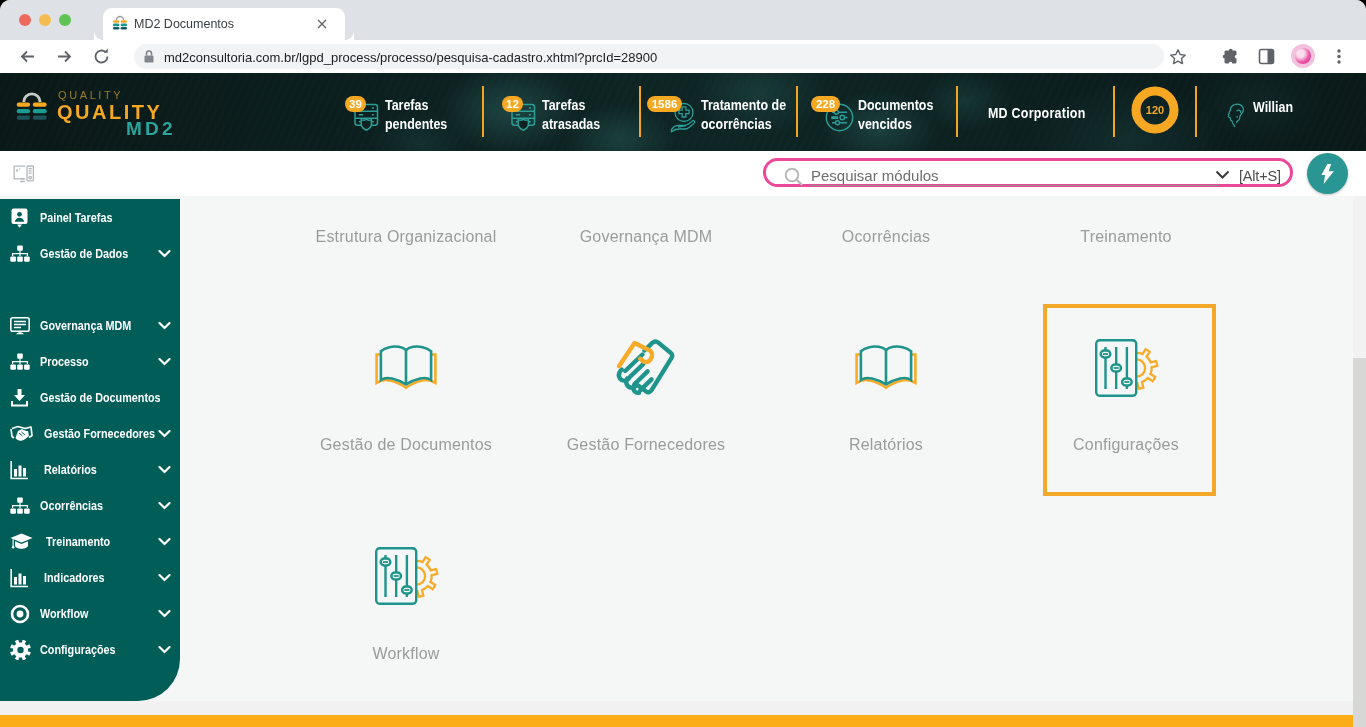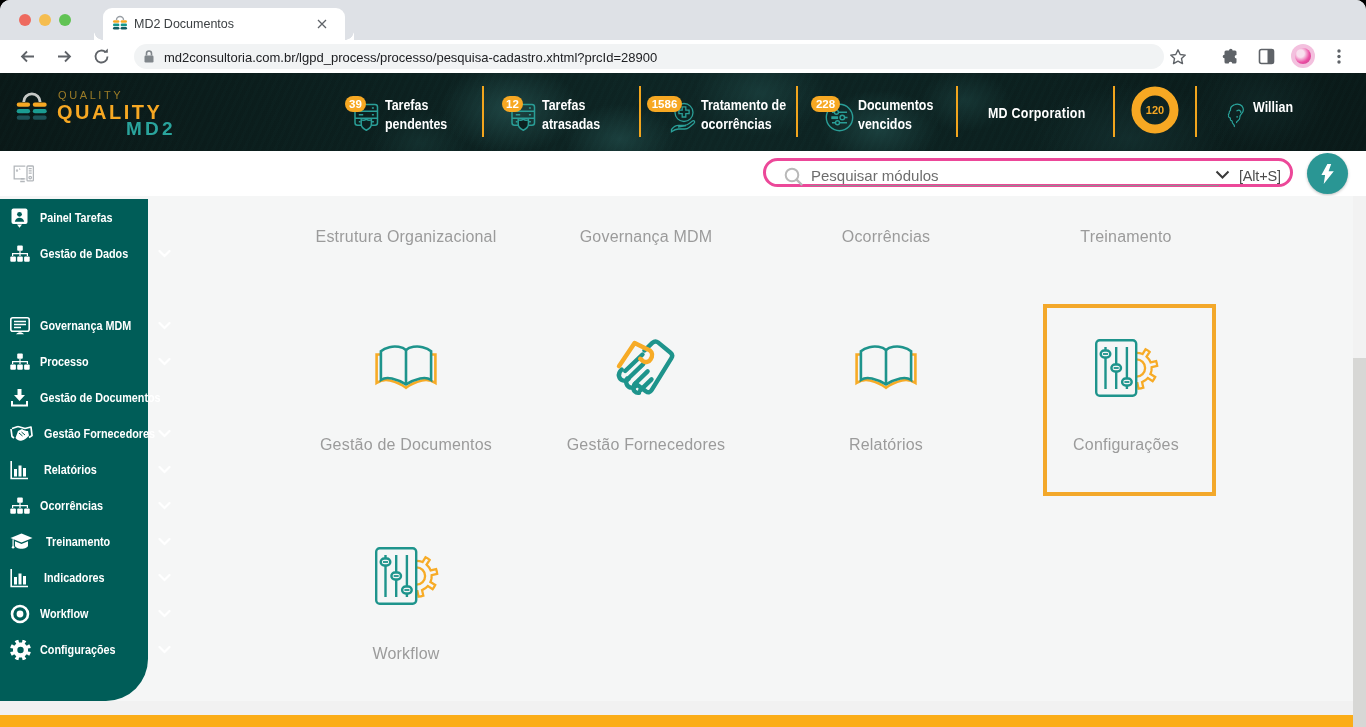--- a/index.html
+++ b/index.html
@@ -29,21 +29,21 @@
  linear-gradient(90deg,#0a1918 0,#0c2120 30%,#0e2625 52%,#0c2120 72%,#0a1a19 100%)}
 .badge{position:absolute;background:#f7a823;border-radius:8px;color:#fff;font-weight:700;font-size:11.5px;text-align:center;line-height:16px;height:16px;z-index:2}
 .navtxt{position:absolute;color:#fff;font-size:15px;font-weight:700;line-height:18.5px;transform:scaleX(.83);transform-origin:0 0}
 .vsep{position:absolute;width:2px;height:51px;top:13px;background:#f2a51d}
 
 .subbar{position:absolute;left:0;top:151px;width:1366px;height:45px;background:#fff}
 .search{position:absolute;left:763px;top:7px;width:530px;height:29px;border:3px solid #ec4899;border-radius:15px;background:#fff}
 .tealbtn{position:absolute;left:1307px;top:2px;width:41px;height:41px;border-radius:50%;background:#2a9694;box-shadow:0 1px 3px rgba(0,0,0,.25)}
 
 .mainarea{position:absolute;left:0;top:196px;width:1366px;height:531px;background:#f5f6f6}
-.sidebar{position:absolute;left:0;top:3px;width:148px;height:502px;background:#005d58;border-radius:0 0 42px 0}
+.sidebar{position:absolute;left:0;top:3px;width:180px;height:502px;background:#005d58;border-radius:0 0 42px 0}
 .mi{position:absolute;left:0;width:180px;height:36px;color:#fff;font-size:12px;font-weight:700}
 .mi>svg:first-child{position:absolute;left:10px;top:50%;transform:translateY(-50%)}
 .mi svg.ch{position:absolute;right:9px;left:auto;top:50%;transform:translateY(-50%)}
 .mi .t{position:absolute;left:40px;top:50%;transform:translateY(-50%) scaleX(.9);transform-origin:0 50%;white-space:nowrap}
 .mi .ch{position:absolute;right:9px;top:50%;transform:translateY(-50%)}
 .tilelabel{position:absolute;color:#9b9b9b;font-size:16px;text-align:center;width:240px;letter-spacing:.2px}
 .orangebox{position:absolute;left:1043px;top:108px;width:173px;height:192px;border:4px solid #f3a82a}
 .scrolltrack{position:absolute;left:1353px;top:0;width:13px;height:531px;background:#f2f2f2}
 .scrollthumb{position:absolute;left:1353px;top:162px;width:13px;height:369px;background:#d7d7d5}
 .botbar{position:absolute;left:0;top:519px;width:1353px;height:12px;background:#fbad18}

